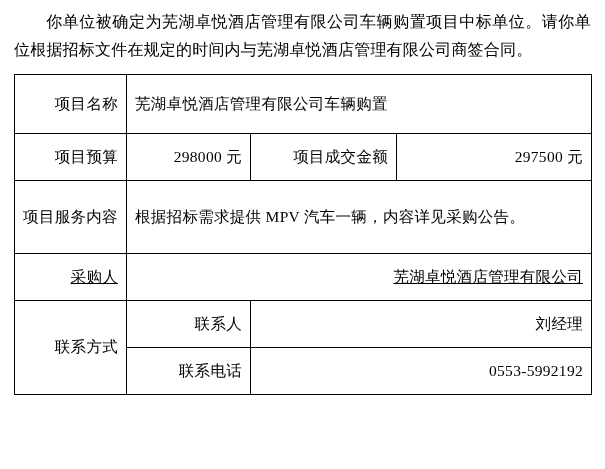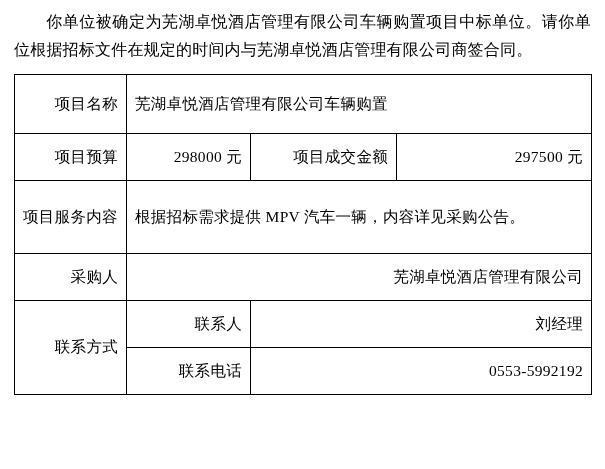--- a/index.html
+++ b/index.html
@@ -55,25 +55,25 @@
   }
   .c-center { text-align: right; }
   .c-left { text-align: left; }
   .lbl {
     text-align: right;
     letter-spacing: 2px;
   }
   .row-name td { height: 46px; }
   .row-budget td { height: 34px; }
   .row-service td { height: 60px; }
-  .row-buyer td { height: 34px; }
+  .row-buyer td { height: 34px; text-decoration: underline; }
   .row-contact1 td { height: 34px; }
   .row-contact2 td { height: 34px; }
   .svc-label {
-    text-align: left;
+    text-align: center;
     letter-spacing: 1px;
     line-height: 26px;
     padding-left: 10px;
   }
   .svc-text {
     text-align: left;
     padding-left: 12px;
   }
   .nowrap { white-space: nowrap; }
 </style>

